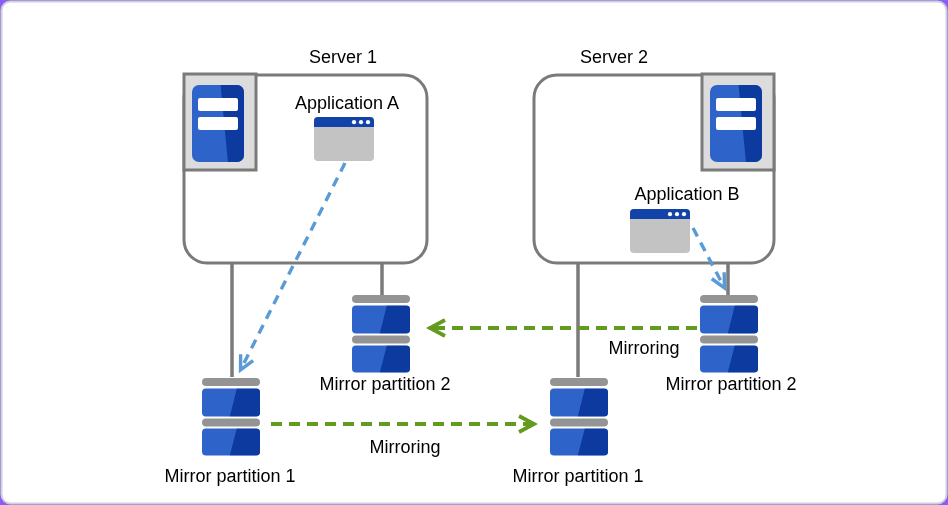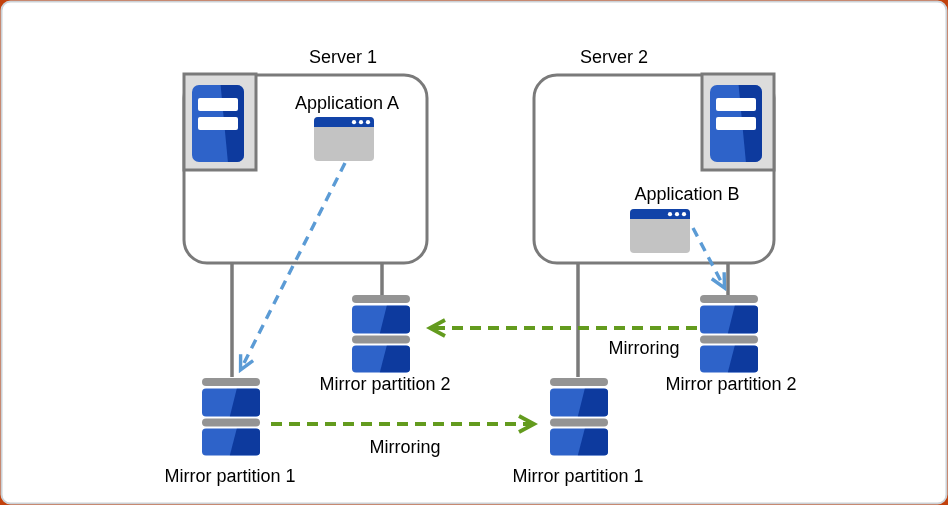--- a/index.html
+++ b/index.html
@@ -1,16 +1,16 @@
 <!DOCTYPE html>
 <html><head>
 <meta charset="utf-8">
 <style>
   html, body { margin: 0; padding: 0; background: #ffffff; }
-  .stage { width: 948px; height: 505px; position: relative; background: #c2410c; }
+  .stage { width: 948px; height: 505px; position: relative; background: #8b5cf6; }
   svg { display: block; }
   svg text {
     font-family: "Liberation Sans", sans-serif;
     font-size: 18px;
     fill: #000000;
   }
   .canvas-border { fill: #ffffff; stroke: #ccd1d6; stroke-width: 2; }
   .box   { fill: #ffffff; stroke: #7a7a7a; stroke-width: 3; }
   .frame { fill: #dcdcdc; stroke: #7a7a7a; stroke-width: 3; }
   .conn  { stroke: #7a7a7a; stroke-width: 3.5; fill: none; }

